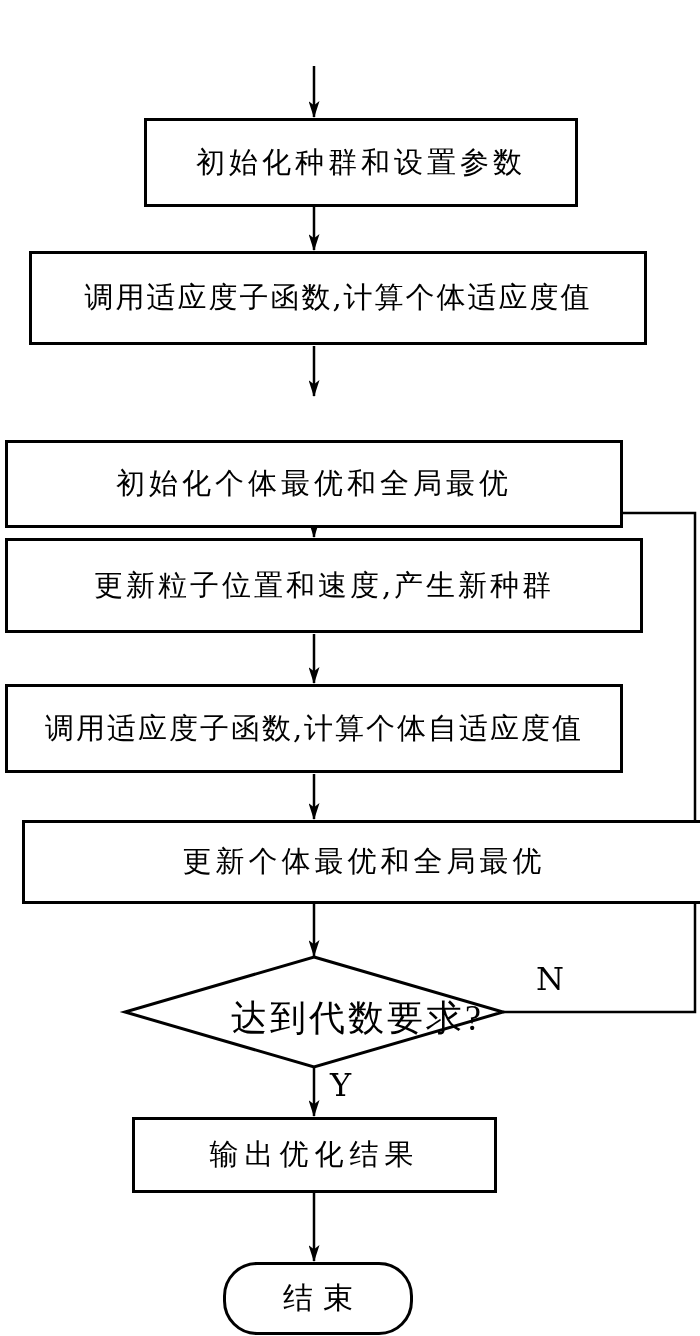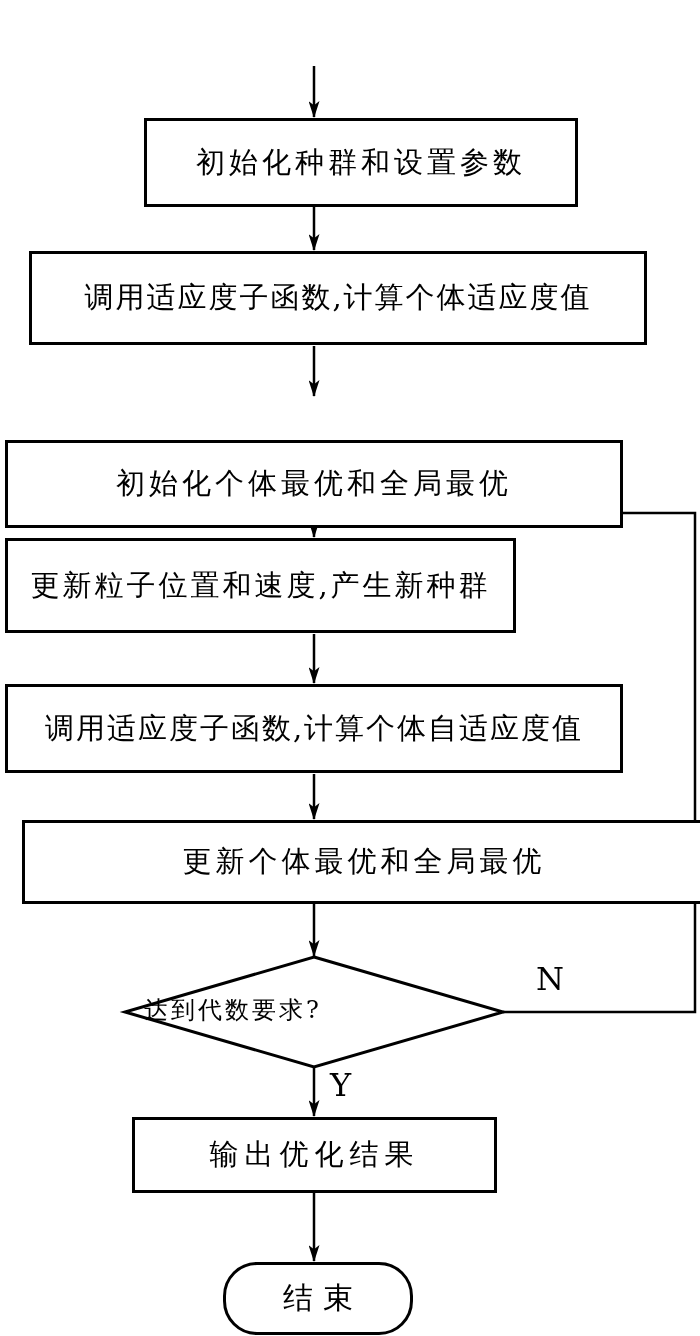--- a/index.html
+++ b/index.html
@@ -40,34 +40,35 @@
   .terminator {
     border-radius: 34px;
     letter-spacing: 10px;
     font-size: 30px;
     text-indent: 10px; 
   }
   .node-start  { left: 225px; top: 3px;    width: 180px; height: 63px; }
   .node-init-pop { left: 98px; top: 118px; width: 434px; height: 89px; letter-spacing: 4px; margin-left: 46px; }
   .node-fitness1 { left: 5px;  top: 251px; width: 618px; height: 94px; margin-left: 24px; }
   .node-init-best{ left: 5px;  top: 397px; width: 618px; height: 88px; letter-spacing: 4px; margin-top: 43px; }
-  .node-update-particles { left: 5px; top: 538px; width: 511px; height: 95px; letter-spacing: 3px; }
+  .node-update-particles { left: 5px; top: 538px; width: 638px; height: 95px; letter-spacing: 3px; }
   .node-fitness2 { left: 5px;  top: 684px; width: 618px; height: 89px; justify-content: center; }
   .node-update-best { left: 5px; top: 820px; width: 684px; height: 84px; letter-spacing: 4px; margin-left: 17px; }
   .node-output  { left: 132px; top: 1117px; width: 365px; height: 76px; letter-spacing: 6px; justify-content: center; }
   .node-end     { left: 223px; top: 1262px; width: 190px; height: 73px; }
   .decision-label {
     position: absolute;
     left: 144px;
     top: 994px;
     width: 340px;
-    text-align: left;
-    font-size: 24px;
+    text-align: right;
+    font-size: 36px;
     letter-spacing: 3px;
     white-space: nowrap;
+    font-family: Liberation Serif, serif;
   }
   .branch-label {
     position: absolute;
     font-size: 32px;
     font-family: "DejaVu Serif", "Liberation Serif", serif;
   }
   .branch-n { left: 536px; top: 960px; }
   .branch-y { left: 330px; top: 1066px; }
 </style>
 </head>

